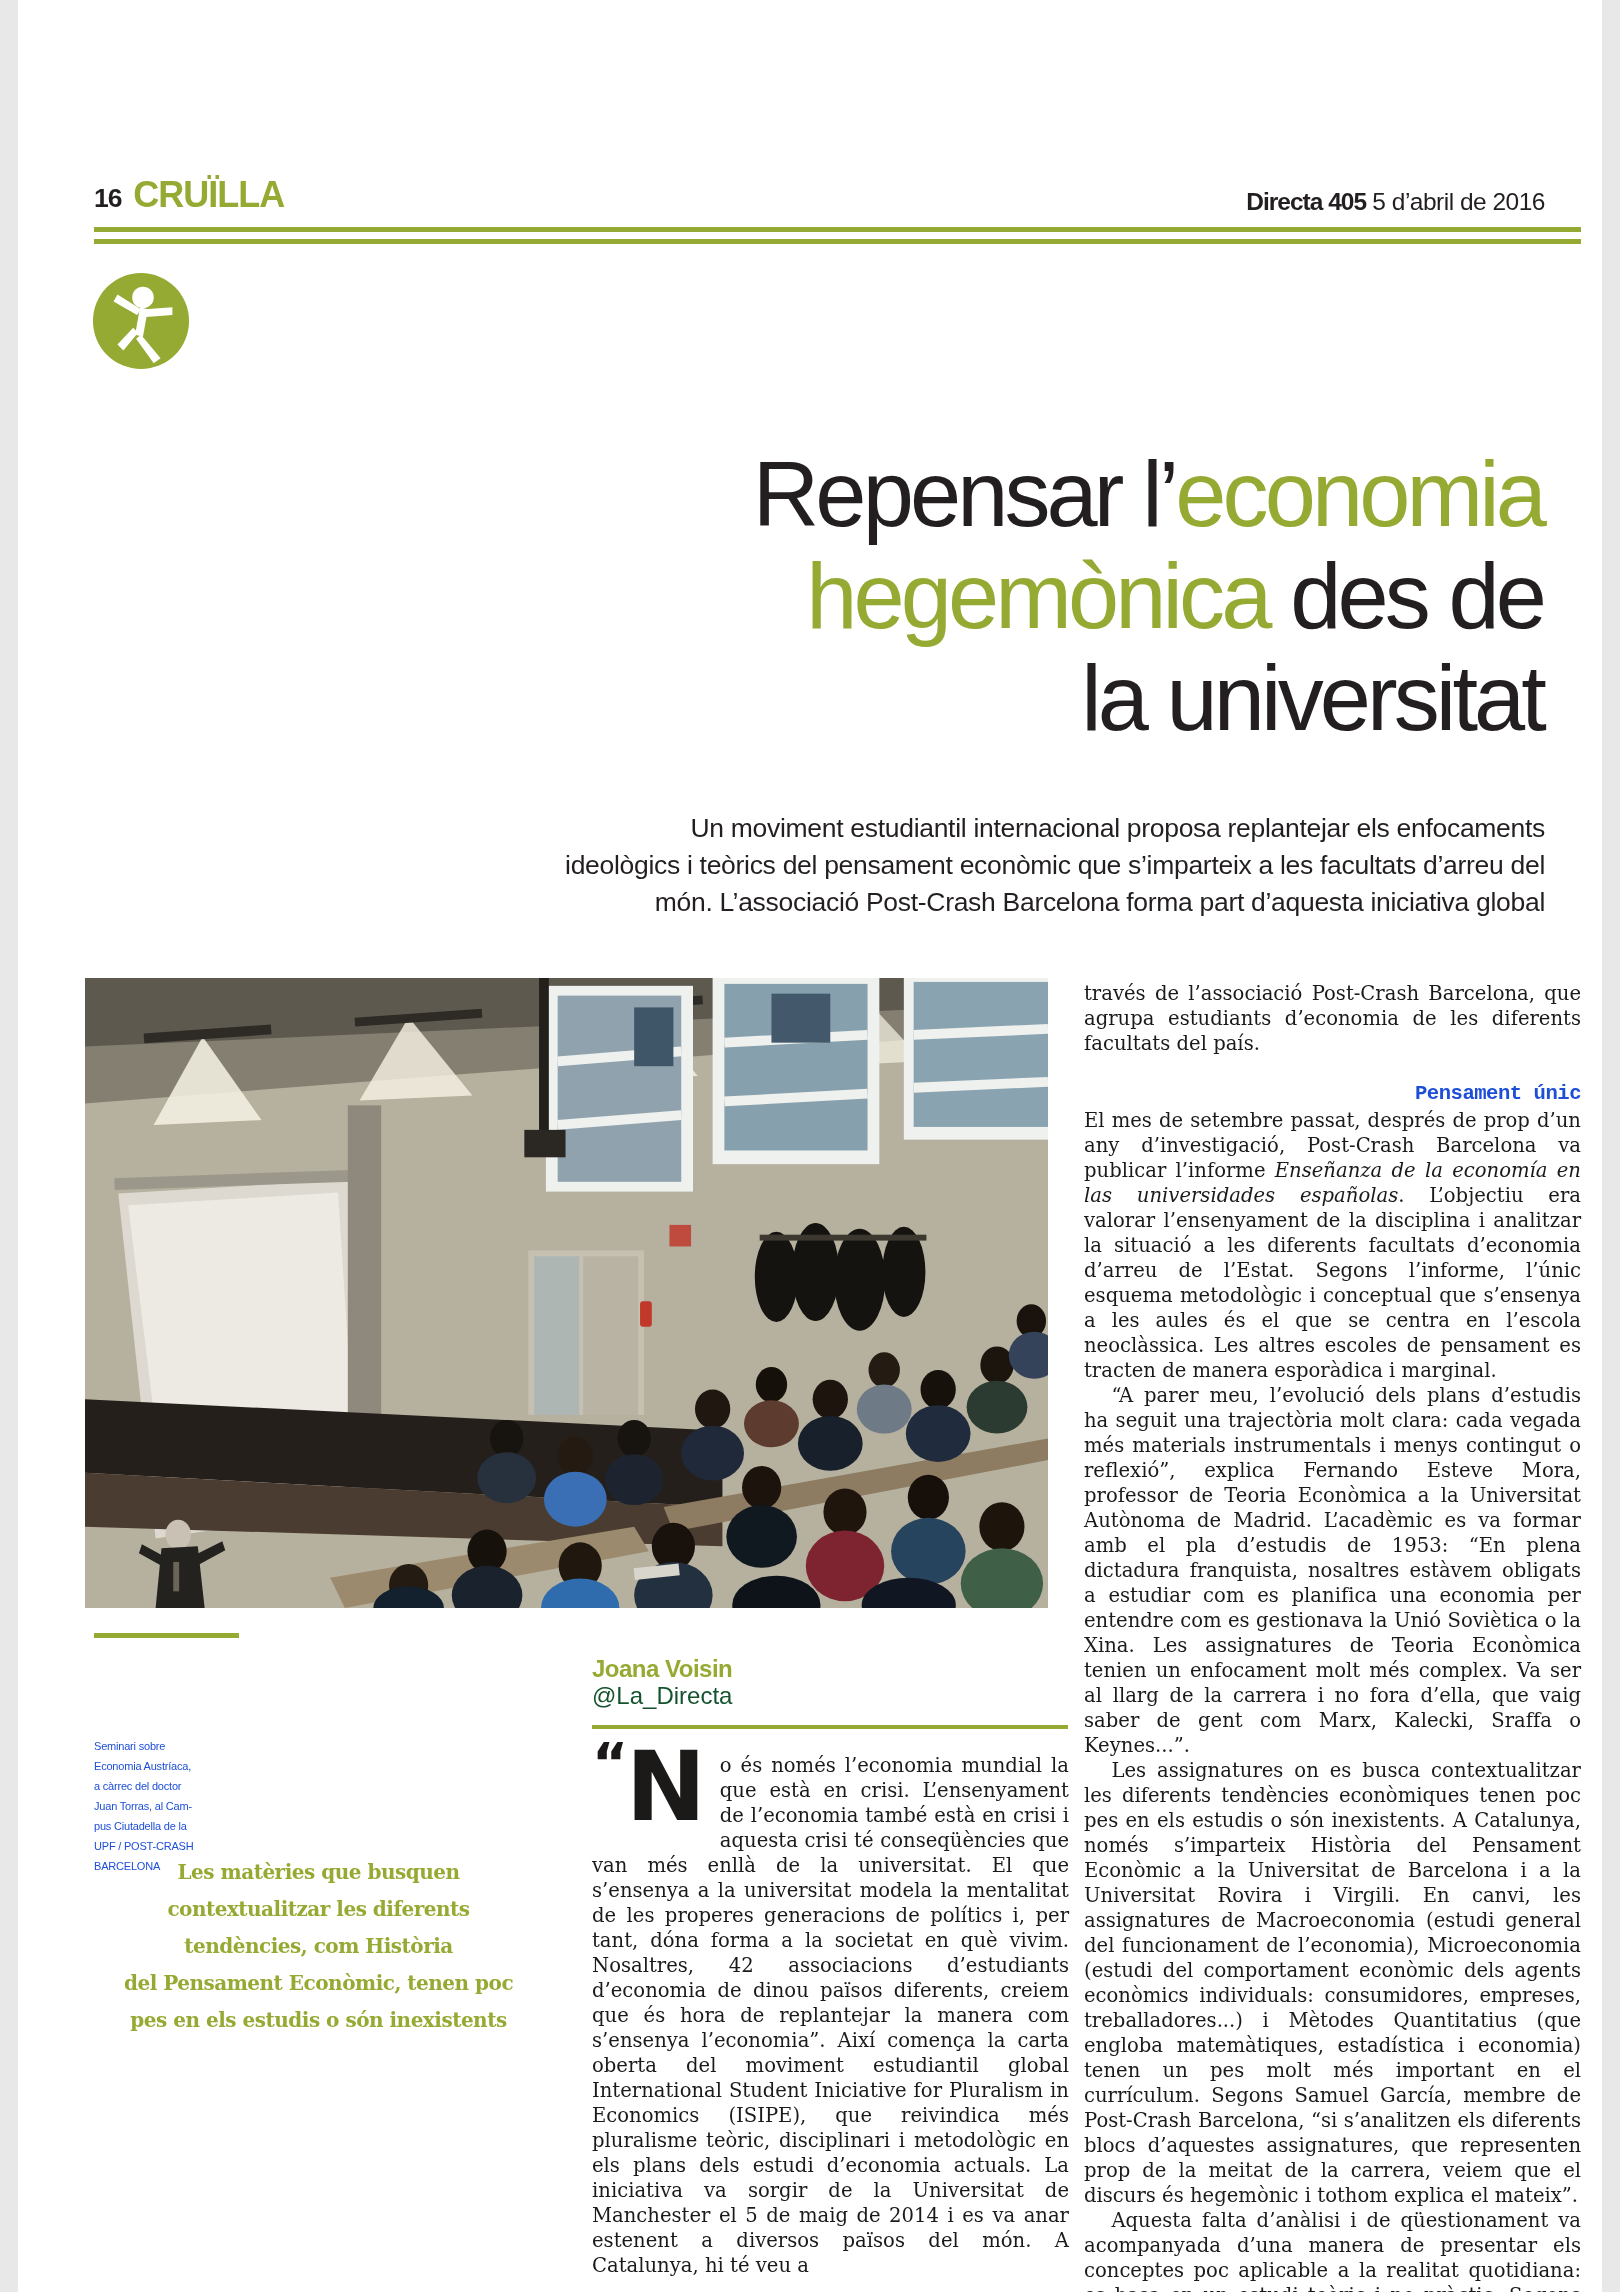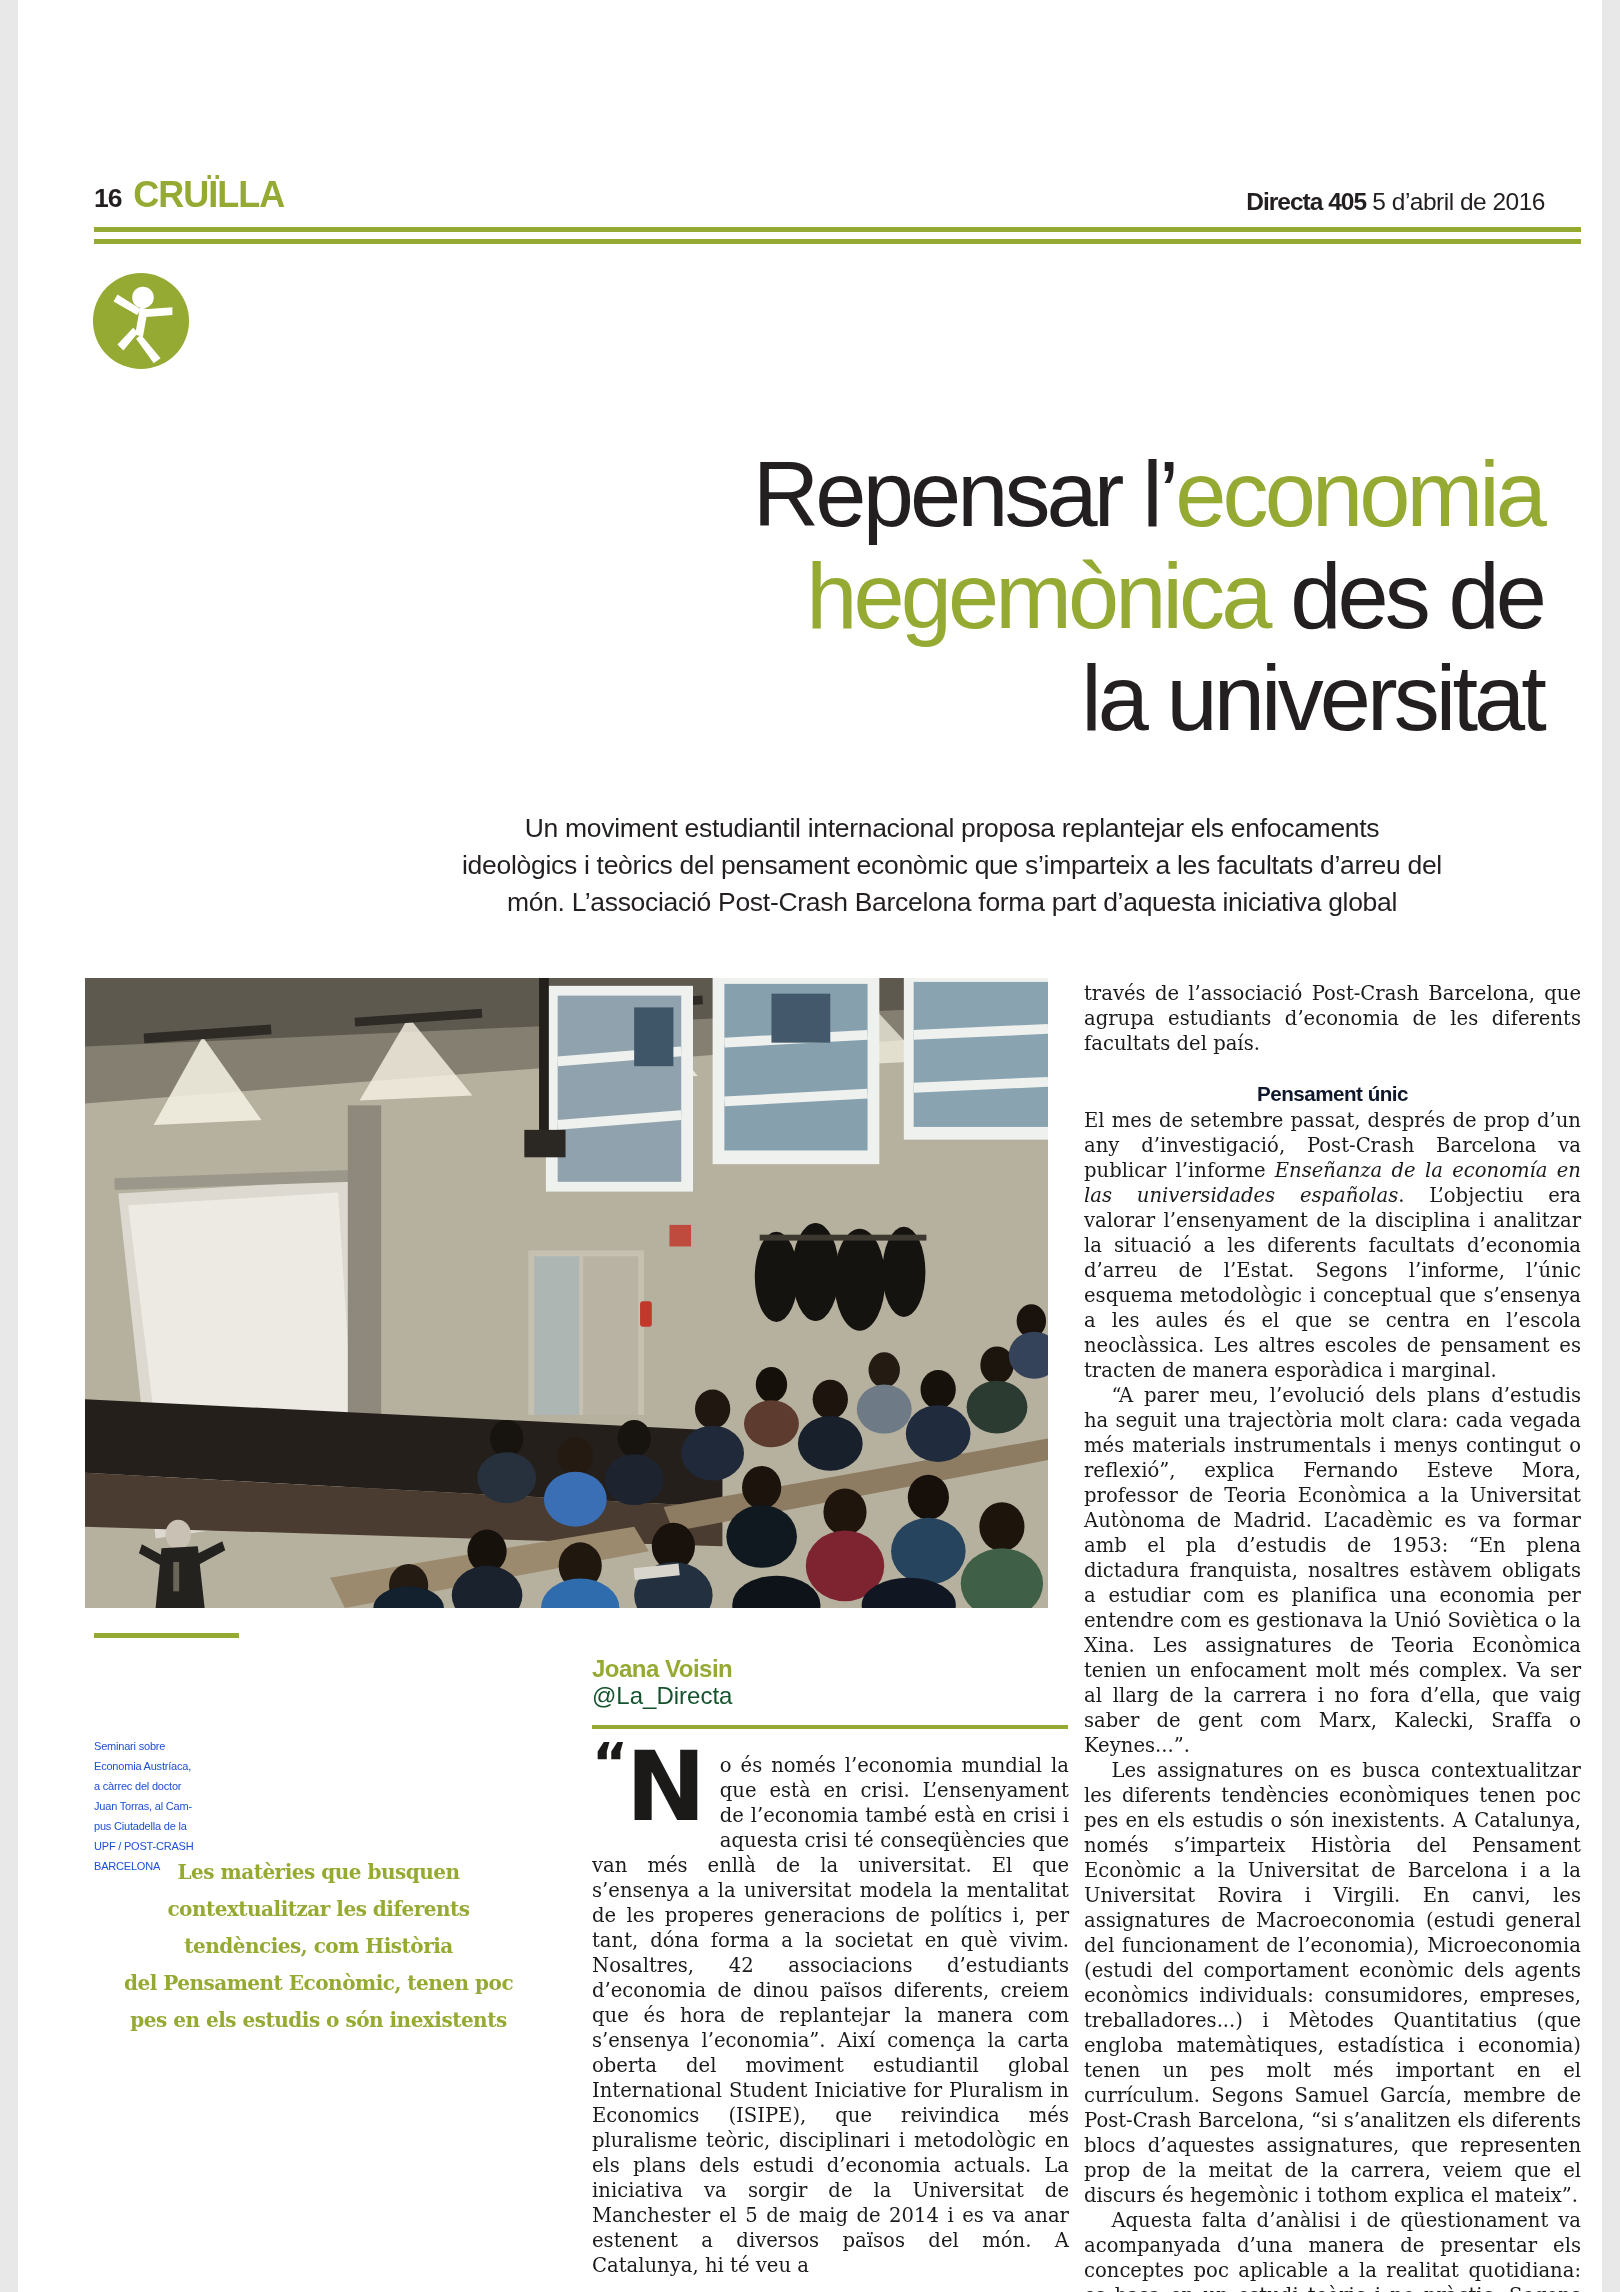--- a/index.html
+++ b/index.html
@@ -22,21 +22,21 @@
   .badge{left:74px; top:272px; width:98px; height:98px;}
   
   .headline{
     right:59px; top:443px; width:1235px; text-align:right;
     font-size:92px; line-height:102px; font-weight:normal; letter-spacing:-3.9px;
     color:#231f20;
   }
   .headline .grn{color:#95aa32;}
   
   .standfirst{
-    right:57px; top:810px; width:1186px; text-align:center;
+    right:57px; top:810px; width:1186px; text-align:right;
     font-size:26.5px; line-height:37px; color:#231f20; white-space:pre-line;
     letter-spacing:-0.3px;
   }
   
   .photo{left:67px; top:978px; width:963px; height:630px; overflow:hidden;}
   
   .cap-rule{left:76px; top:1633px; width:145px; height:4.9px;}
   .caption{
     left:76px; top:1736px; width:196px;
     font-size:11px; line-height:20px; color:#1d4ed8; white-space:pre-line;
@@ -50,22 +50,22 @@
   
   .bodycol{
     font-family:"DejaVu Serif", serif; font-size:19.6px; line-height:25px;
     color:#1c1a19; text-align:justify;
   }
   .midcol{left:574px; top:1753px; width:477px;}
   .rightcol{left:1066px; top:981px; width:497px;}
   .bodycol p{margin:0;}
   .bodycol p.ind{text-indent:27.4px;}
   .subhead{
-    font-family:Liberation Sans, sans-serif; font-weight:bold; font-size:20.6px;
-    letter-spacing:-0.5px; color:#0f172a; margin:24.5px 0 2.9px 0; text-align:center;
+    font-family:Liberation Mono, monospace; font-weight:bold; font-size:20.6px;
+    letter-spacing:-0.5px; color:#1d4ed8; margin:24.5px 0 2.9px 0; text-align:right;
   }
   
   .dropwrap{float:left; width:120px; height:76px; margin:3.9px 7.8px 0 0; position:relative;}
   .dropquote{
     position:absolute; left:0; top:-5.9px; font-family:"DejaVu Sans", sans-serif;
     font-weight:bold; font-size:55px; color:#1c1a19;
   }
   .dropcap{
     position:absolute; right:5.9px; top:-17.6px; font-family:"DejaVu Sans", sans-serif;
     font-weight:bold; font-size:96px; line-height:96px; color:#1c1a19;

